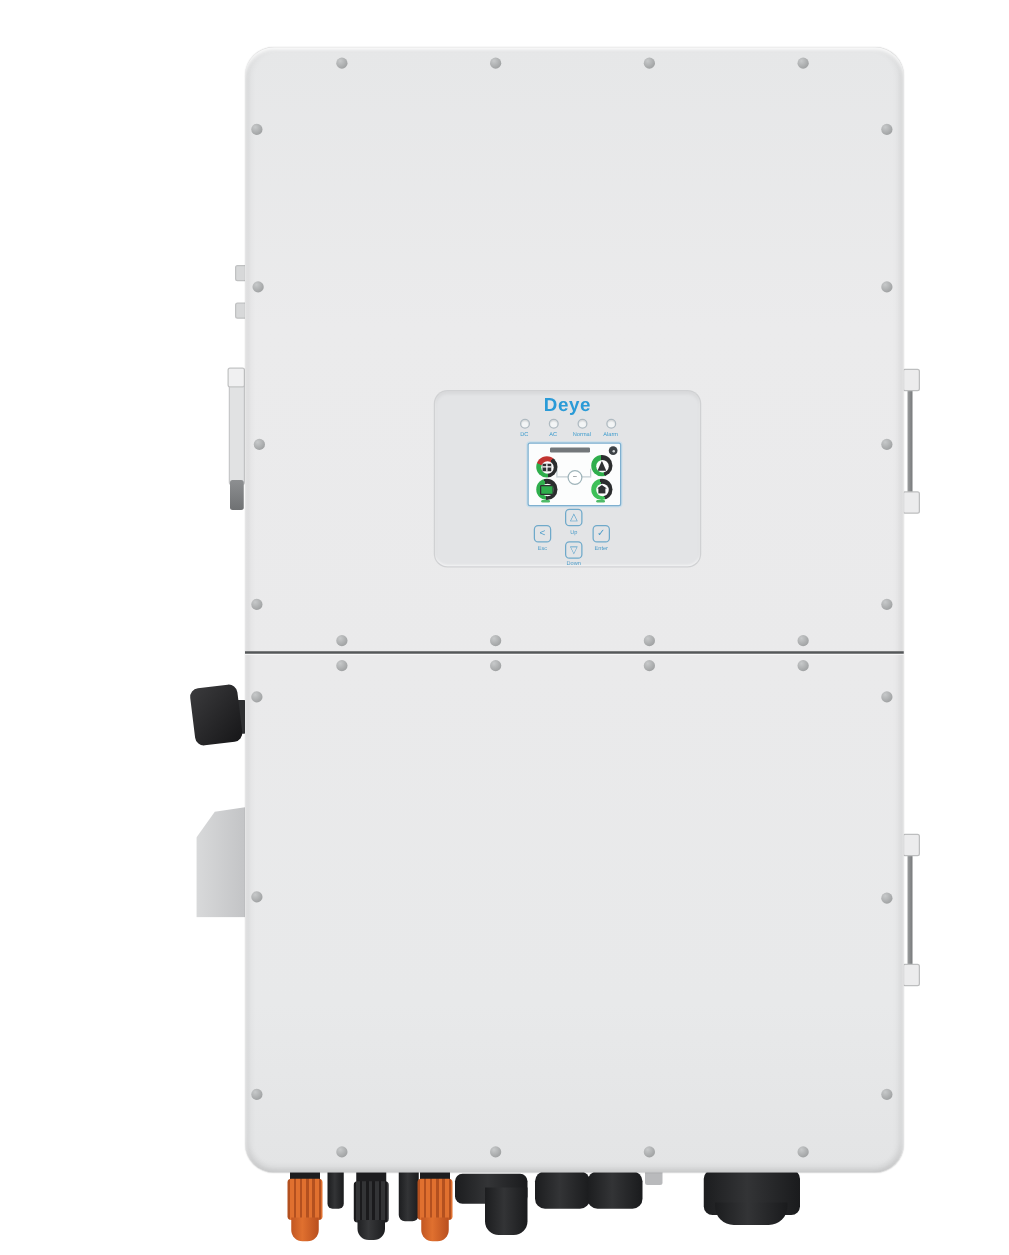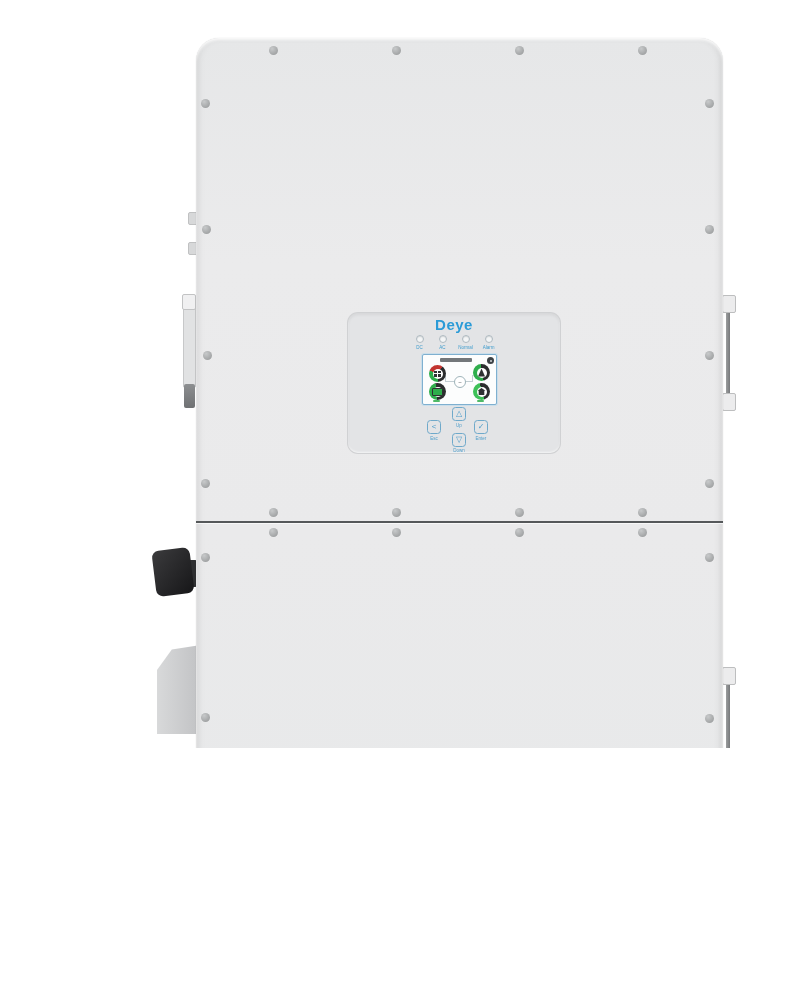--- a/index.html
+++ b/index.html
@@ -1,17 +1,17 @@
 <!DOCTYPE html>
 <html><head>
 <meta charset="utf-8">
 <style>
   html,body{margin:0;padding:0;background:#fff;}
   body{font-family:"Liberation Sans", sans-serif;}
-  .stage{position:relative;width:807px;height:748px;background:#ffffff;overflow:hidden;}
+  .stage{position:relative;width:807px;height:1004px;background:#ffffff;overflow:hidden;}
 
   
   .unit{position:absolute;left:196px;top:38px;width:527px;height:900px;z-index:2;
     background:linear-gradient(180deg,#e6e7e8 0%,#ebebec 25%,#eaeaeb 55%,#e8e9ea 85%,#e3e4e5 100%);
     border-radius:23px;
     box-shadow:inset 0 2px 3px rgba(255,255,255,.9), inset 0 -4px 6px rgba(0,0,0,.08),
                inset 4px 0 6px rgba(0,0,0,.05), inset -4px 0 6px rgba(0,0,0,.06),
                0 0 1px rgba(0,0,0,.2);}
   .seam{position:absolute;left:0;top:483px;width:100%;height:2px;background:#55585a;
     box-shadow:0 1px 0 rgba(255,255,255,.65);}

